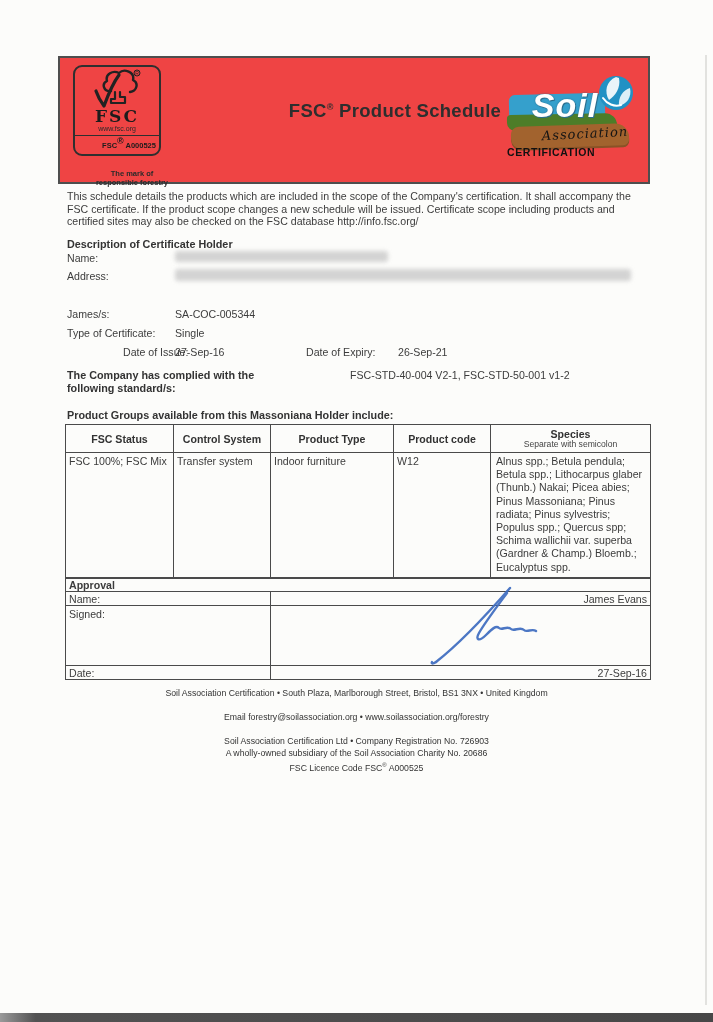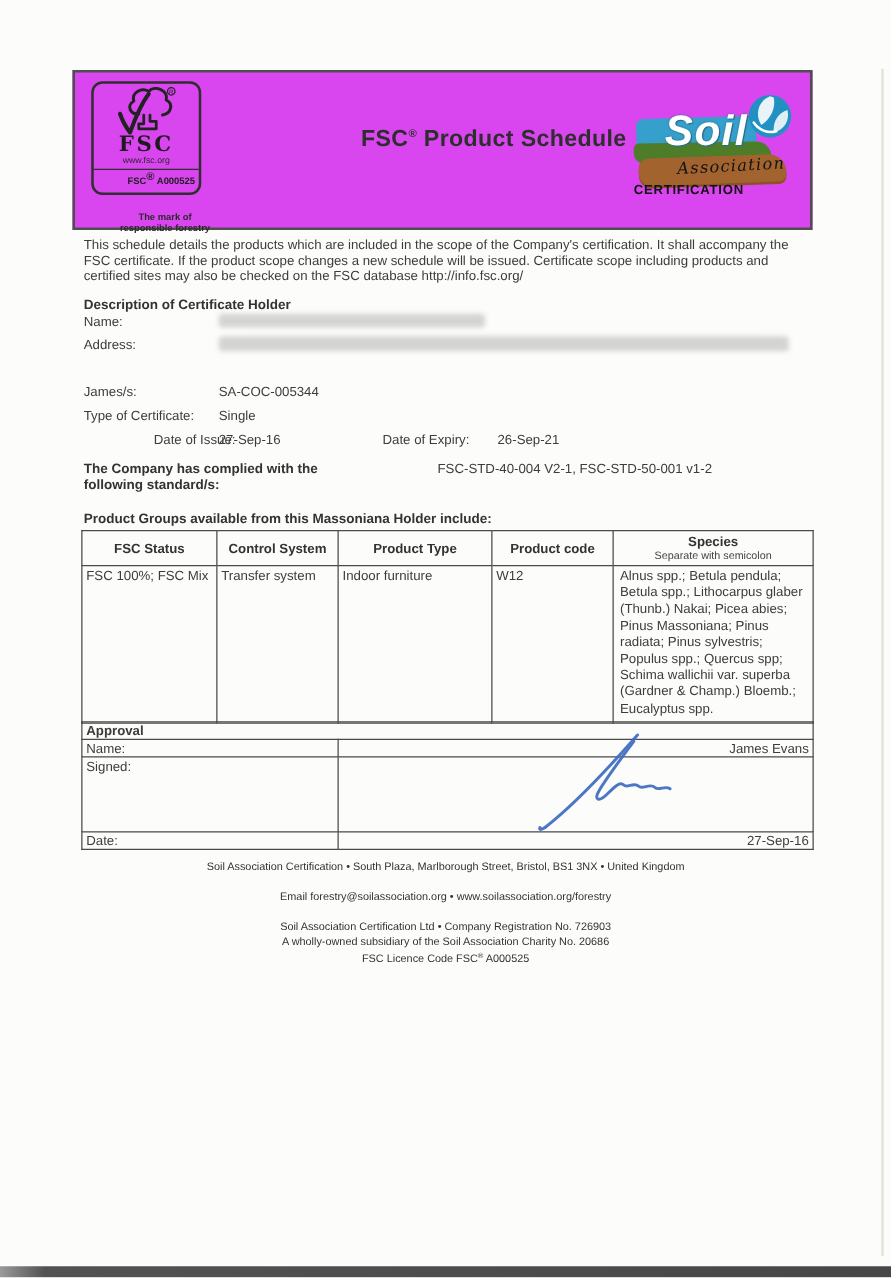--- a/index.html
+++ b/index.html
@@ -7,21 +7,21 @@
   .page {
     position:relative; width:713px; height:1022px; margin:0 auto;
     background:#fcfcfa; overflow:hidden;
     font-family:"Liberation Sans", sans-serif; color:#3c3c3c;
   }
   .abs { position:absolute; }
 
   
   .header-box {
     position:absolute; left:58px; top:56px; width:592px; height:128px;
-    border:2px solid #4e4e4e; background:#d946ef;
+    border:2px solid #4e4e4e; background:#ef4444;
   }
   .fsc-box {
     position:absolute; left:13px; top:7px; width:88px; height:91px;
     border:2px solid #2f2f2f; border-radius:9px; text-align:center; color:#222;
   }
   .fsc-tree { display:block; margin:2px auto 0; }
   .fsc-word { font-family:"DejaVu Serif", serif; font-weight:bold; font-size:17px; letter-spacing:2px; line-height:15px; color:#1c1c1c; }
   .fsc-url  { font-size:7px; line-height:9px; color:#2a2a2a; }
   .fsc-divider { border:none; border-top:1.5px solid #2f2f2f; margin:2px 0 0; }
   .fsc-code { font-size:7.5px; font-weight:bold; line-height:11px; color:#1c1c1c;padding-left:24px; }

